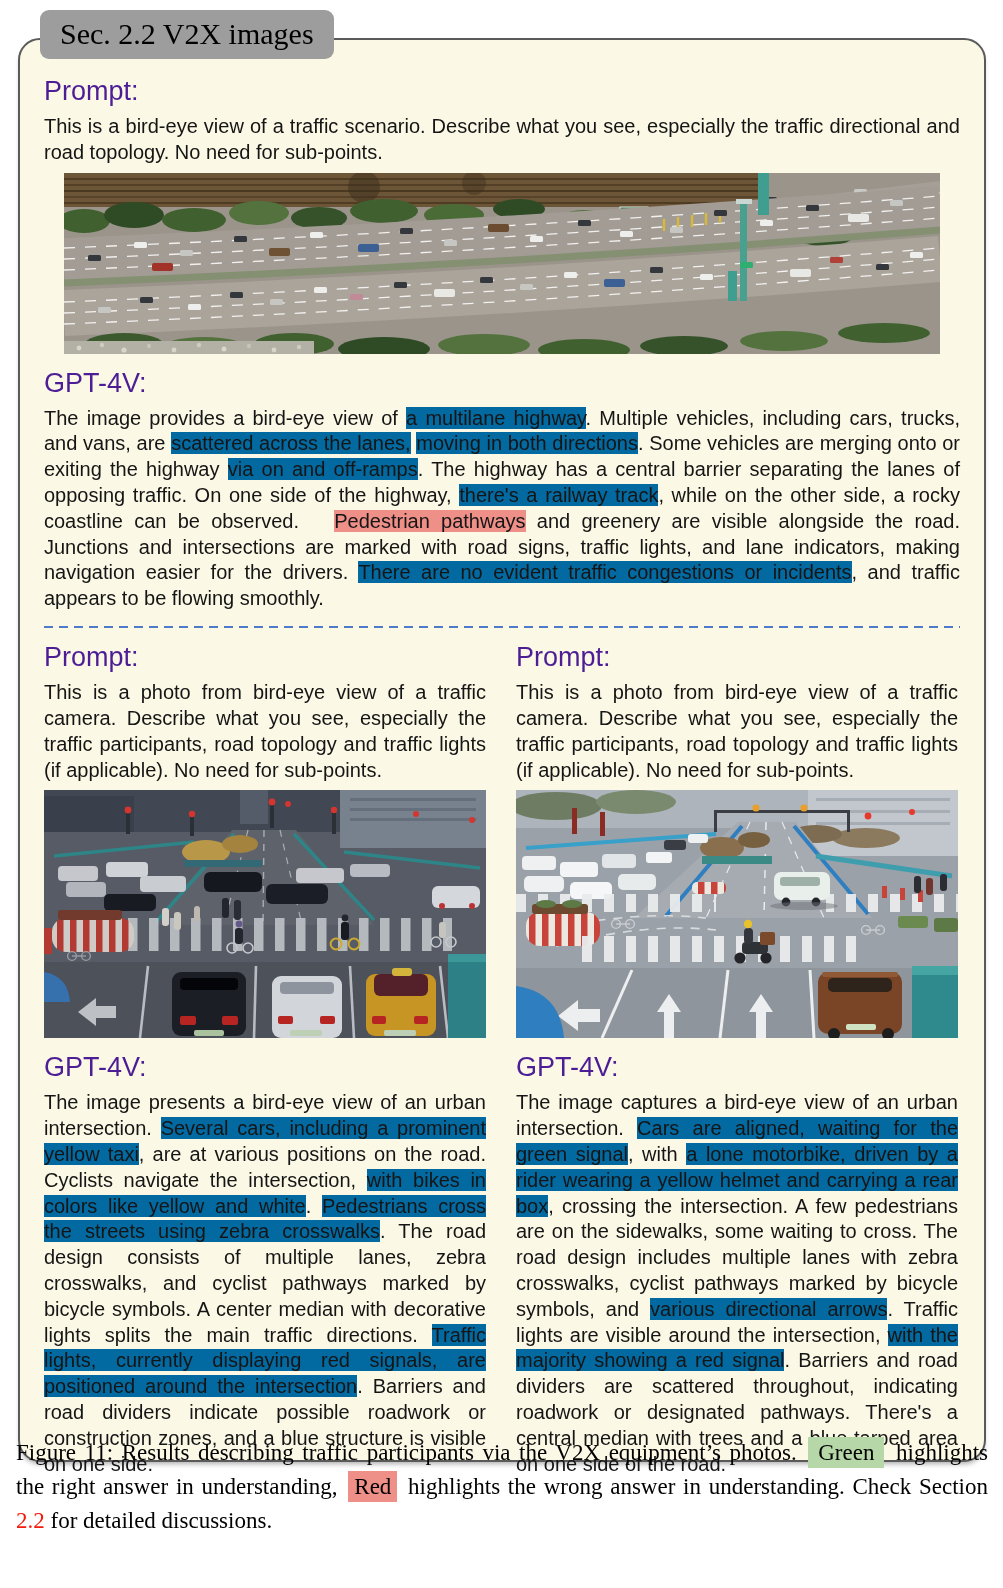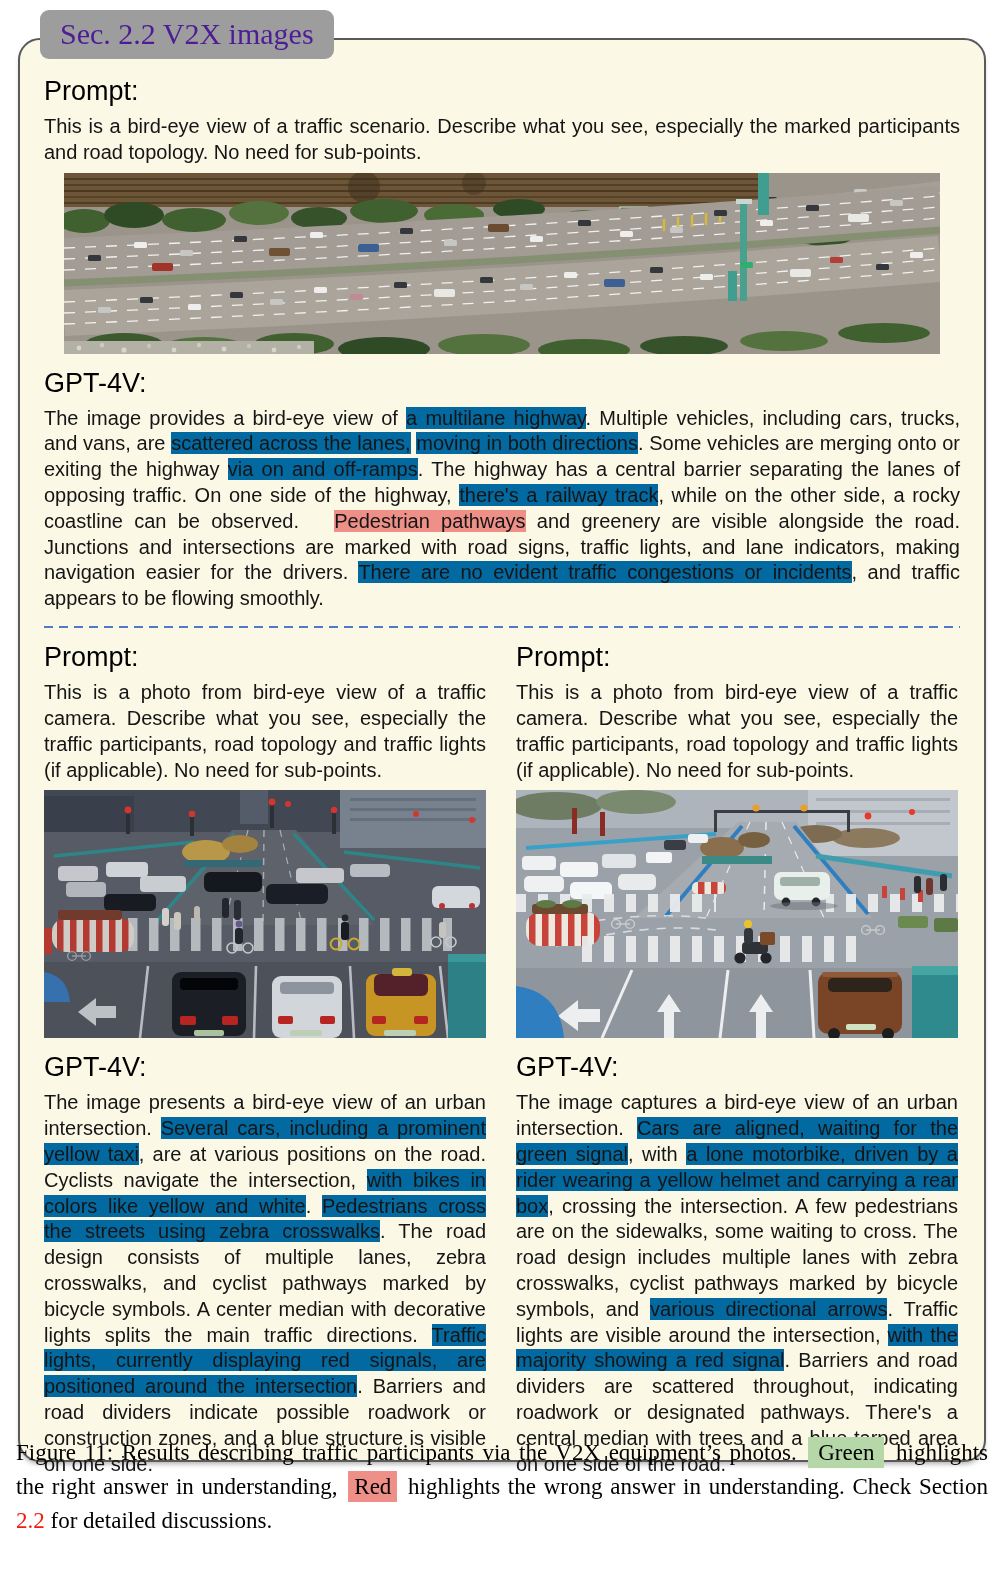--- a/index.html
+++ b/index.html
@@ -1,25 +1,25 @@
 <!DOCTYPE html>
 <html><head>
 <meta charset="utf-8">
 <style>
   html,body{margin:0;padding:0;background:#ffffff;}
   .page{position:relative;width:1003px;height:1588px;background:#ffffff;overflow:hidden;
         font-family:"Liberation Sans",sans-serif;color:#151515;}
   .figure-box{position:absolute;left:18px;top:38px;width:964px;height:1420px;
         background:#fbf8e5;border:2px solid #5a5a5a;border-radius:22px;
         box-shadow:0 4px 5px -2px rgba(110,110,110,.55);}
-  .badge{position:absolute;left:20px;top:-30px;background:#9d9d9d;color:#4c1d95;
+  .badge{position:absolute;left:20px;top:-30px;background:#9d9d9d;color:#000000;
         font-family:"Liberation Serif",serif;font-size:30px;line-height:1;
         padding:9px 20px 10px;border-radius:9px;}
   .inner{padding:14px 24px 0;}
-  h2.sec{margin:14px 0 7px;font-size:27px;line-height:1.15;color:#000000;font-weight:500;}
+  h2.sec{margin:14px 0 7px;font-size:27px;line-height:1.15;color:#4c1d95;font-weight:500;}
   h2.first{margin-top:22px;}
   p.body{margin:0;font-size:20px;line-height:25.8px;text-align:justify;}
   .photo{display:block;margin:7px auto 2px;}
   .divider{height:2px;margin:14px 0 0;
         background:repeating-linear-gradient(90deg,#4d7ac9 0 9px,transparent 9px 15px);}
   .columns{display:flex;gap:30px;margin-top:0;}
   .col{width:442px;}
   .hl-green{background:#0369a1;}
   .hl-red{background:#ee8f88;margin-left:24px;}
   .caption{position:absolute;left:16px;top:1436px;width:972px;margin:0;
@@ -31,21 +31,21 @@
 </style>
 </head>
 <body>
 
 <div class="page">
   <div class="figure-box">
     <div class="badge">Sec. 2.2 V2X images</div>
     <div class="inner">
 
       <h2 class="sec first">Prompt:</h2>
-      <p class="body">This is a bird-eye view of a traffic scenario. Describe what you see, especially the marked participants and road topology. No need for sub-points.</p>
+      <p class="body">This is a bird-eye view of a traffic scenario. Describe what you see, especially the traffic directional and road topology. No need for sub-points.</p>
 
       <svg class="photo" width="876" height="181" viewBox="0 0 876 181">
         <rect width="876" height="181" fill="#9a948b"></rect>
 
         <g>
           <rect x="0" y="0" width="700" height="34" fill="#6d5637"></rect>
           <rect x="0" y="5" width="700" height="2" fill="#4f3c23"></rect>
           <rect x="0" y="11" width="700" height="2" fill="#533f26"></rect>
           <rect x="0" y="17" width="700" height="2" fill="#4a3821"></rect>
           <rect x="0" y="23" width="700" height="2" fill="#57422a"></rect>

